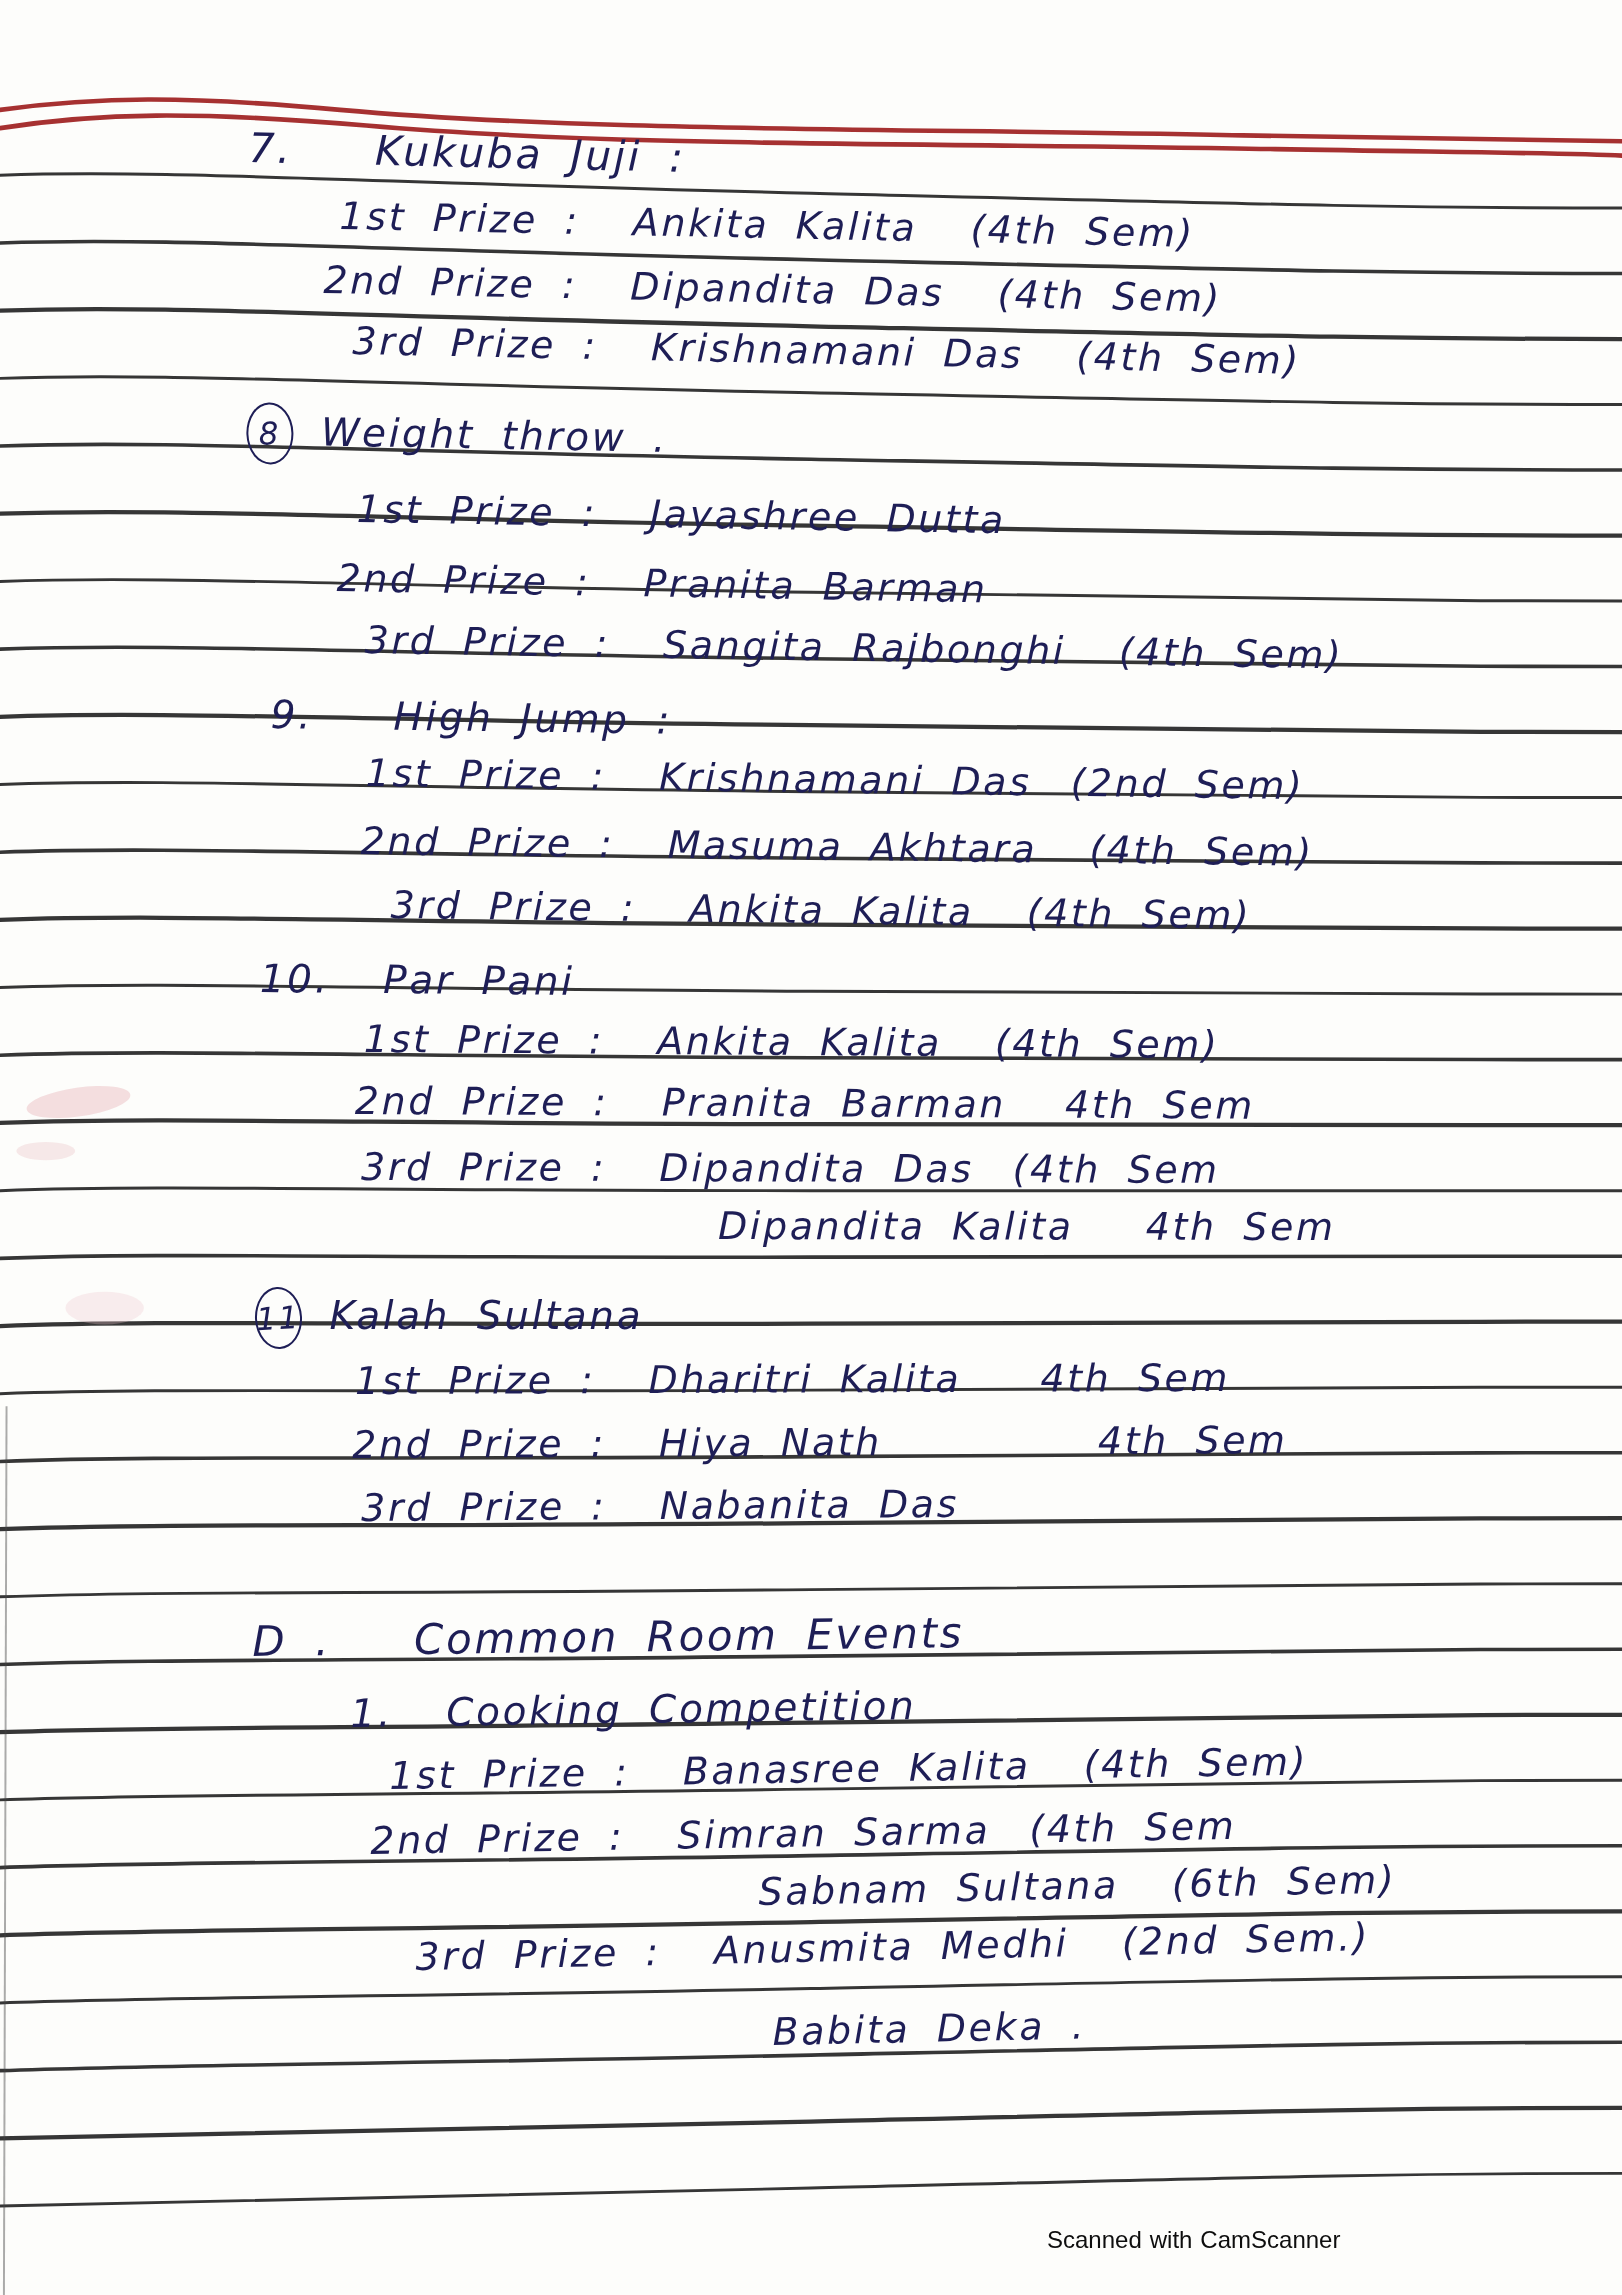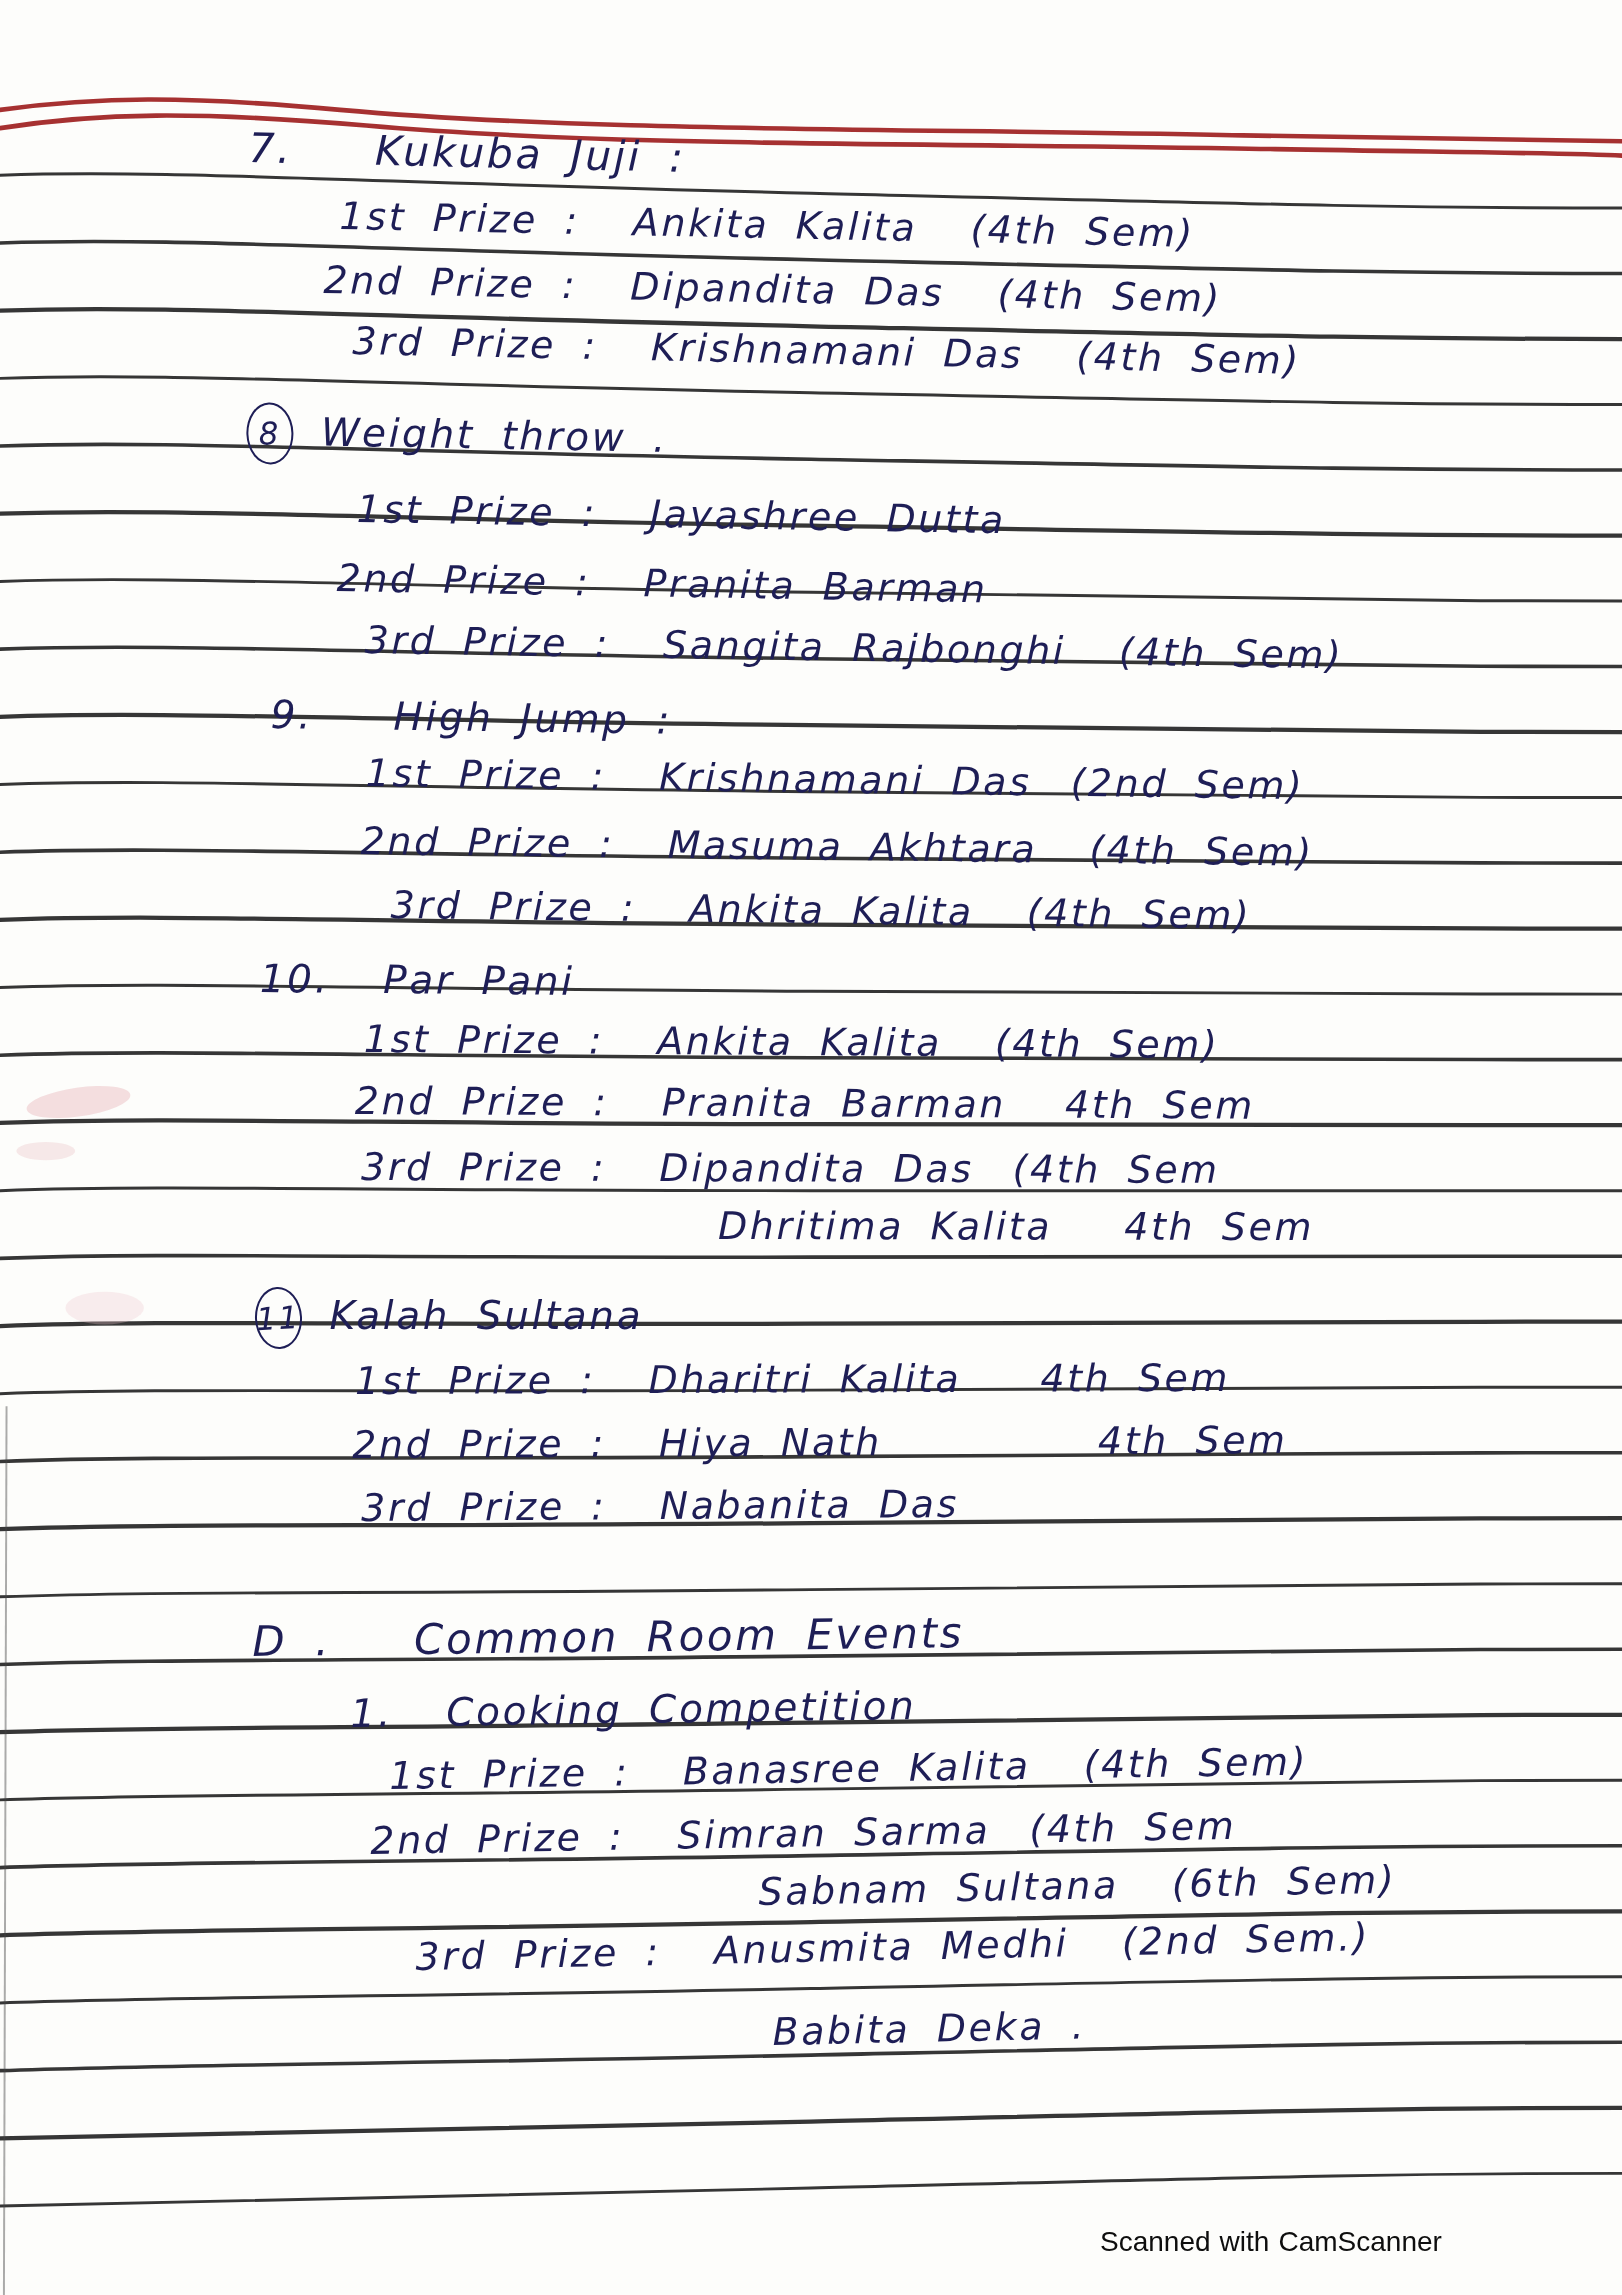--- a/index.html
+++ b/index.html
@@ -80,32 +80,32 @@
 
   <div class="hand" style="left:366px;top:751px;font-size:38px;transform:rotate(0.8deg)"><span>1st Prize :  Krishnamani Das</span><span class="sem" style="margin-left:39px">(2nd Sem)</span></div>
   <div class="hand" style="left:361px;top:819px;font-size:38px;transform:rotate(0.7deg)"><span>2nd Prize :  Masuma Akhtara</span><span class="sem" style="margin-left:52px">(4th Sem)</span></div>
   <div class="hand" style="left:391px;top:883px;font-size:38px;transform:rotate(0.7deg)"><span>3rd Prize :  Ankita Kalita  (4th Sem)</span></div>
 
   <div class="hand" style="left:260px;top:956px;font-size:39px;transform:rotate(0.5deg)"><span>10.  Par Pani</span></div>
 
   <div class="hand" style="left:364px;top:1017px;font-size:38px;transform:rotate(0.4deg)"><span>1st Prize :  Ankita Kalita  (4th Sem)</span></div>
   <div class="hand" style="left:355px;top:1079px;font-size:38px;transform:rotate(0.3deg)"><span>2nd Prize :  Pranita Barman</span><span class="sem" style="margin-left:59px">4th Sem</span></div>
   <div class="hand" style="left:361px;top:1145px;font-size:38px;transform:rotate(0.2deg)"><span>3rd Prize :  Dipandita Das</span><span class="sem" style="margin-left:39px">(4th Sem</span></div>
-  <div class="hand" style="left:718px;top:1204px;font-size:38px;transform:rotate(0.1deg)"><span>Dhritima Kalita</span><span class="sem" style="margin-left:72px">4th Sem</span></div>
+  <div class="hand" style="left:718px;top:1204px;font-size:38px;transform:rotate(0.1deg)"><span>Dipandita Kalita</span><span class="sem" style="margin-left:72px">4th Sem</span></div>
 
   <div class="hand" style="left:255px;top:1287px;font-size:39px;transform:rotate(0deg)"><span class="circ">11</span><span>Kalah Sultana</span></div>
 
   <div class="hand" style="left:355px;top:1359px;font-size:38px;transform:rotate(-0.2deg)"><span>1st Prize :  Dharitri Kalita</span><span class="sem" style="margin-left:79px">4th Sem</span></div>
   <div class="hand" style="left:352px;top:1423px;font-size:38px;transform:rotate(-0.3deg)"><span>2nd Prize :  Hiya Nath</span><span class="sem" style="margin-left:216px">4th Sem</span></div>
   <div class="hand" style="left:361px;top:1486px;font-size:38px;transform:rotate(-0.4deg)"><span>3rd Prize :  Nabanita Das</span></div>
 
   <div class="hand" style="left:252px;top:1617px;font-size:42px;transform:rotate(-0.7deg)"><span>D .   Common Room Events</span></div>
   <div class="hand" style="left:350px;top:1691px;font-size:39px;transform:rotate(-0.8deg)"><span>1.  Cooking Competition</span></div>
 
   <div class="hand" style="left:389px;top:1754px;font-size:38px;transform:rotate(-0.9deg)"><span>1st Prize :  Banasree Kalita  (4th Sem)</span></div>
   <div class="hand" style="left:370px;top:1819px;font-size:38px;transform:rotate(-1deg)"><span>2nd Prize :  Simran Sarma</span><span class="sem" style="margin-left:39px">(4th Sem</span></div>
   <div class="hand" style="left:758px;top:1870px;font-size:38px;transform:rotate(-1.1deg)"><span>Sabnam Sultana  (6th Sem)</span></div>
   <div class="hand" style="left:415px;top:1935px;font-size:38px;transform:rotate(-1.2deg)"><span>3rd Prize :  Anusmita Medhi  (2nd Sem.)</span></div>
   <div class="hand" style="left:772px;top:2010px;font-size:38px;transform:rotate(-1.2deg)"><span>Babita Deka .</span></div>
 
-  <div class="footer" style="left:1100px;top:2226px;font-size:28px">Scanned with CamScanner</div>
+  <div class="footer" style="left:1047px;top:2226px;font-size:24px">Scanned with CamScanner</div>
 </div>
 
 
 </body></html>

